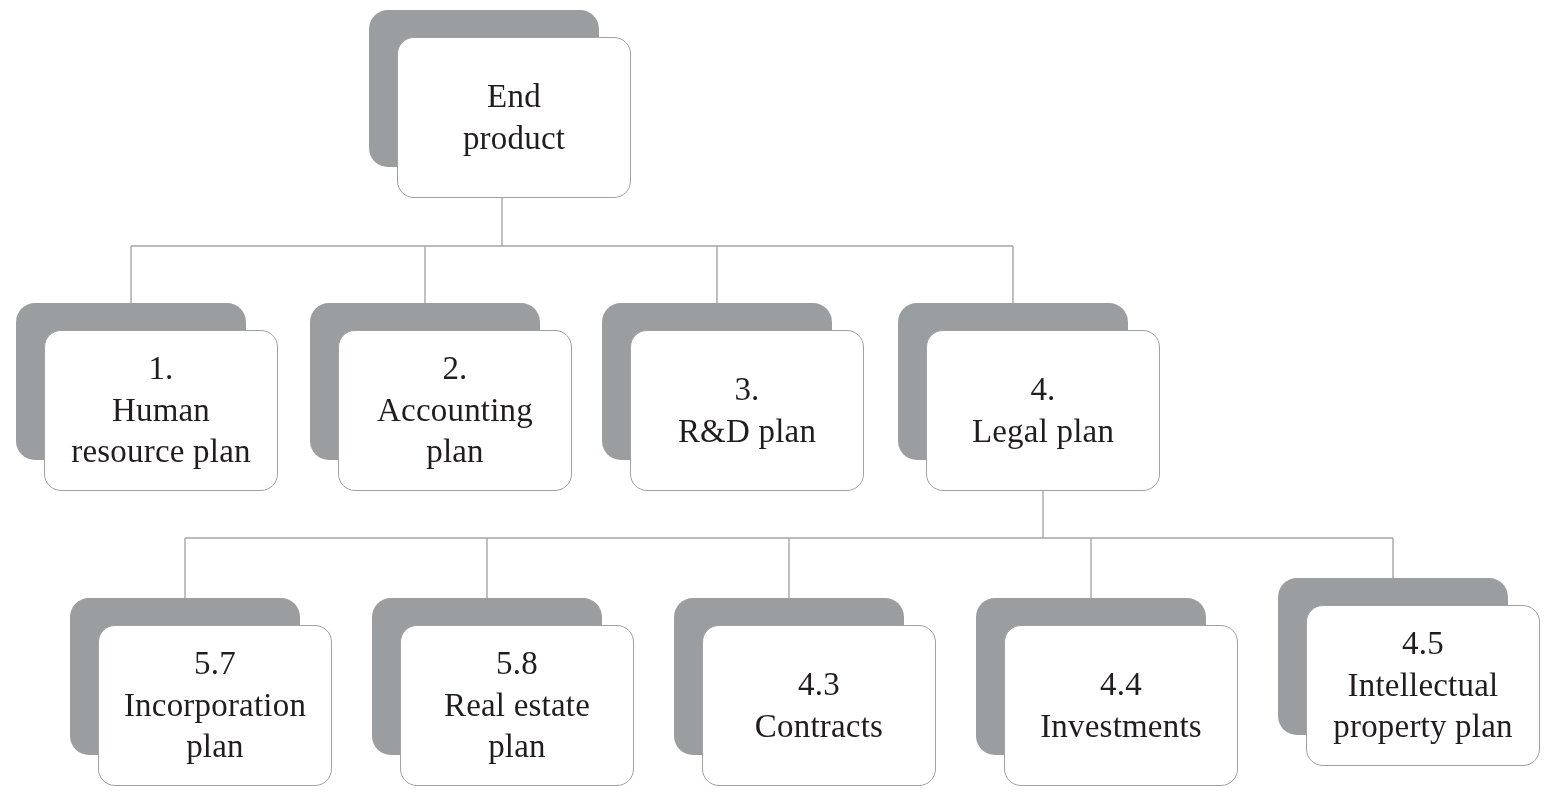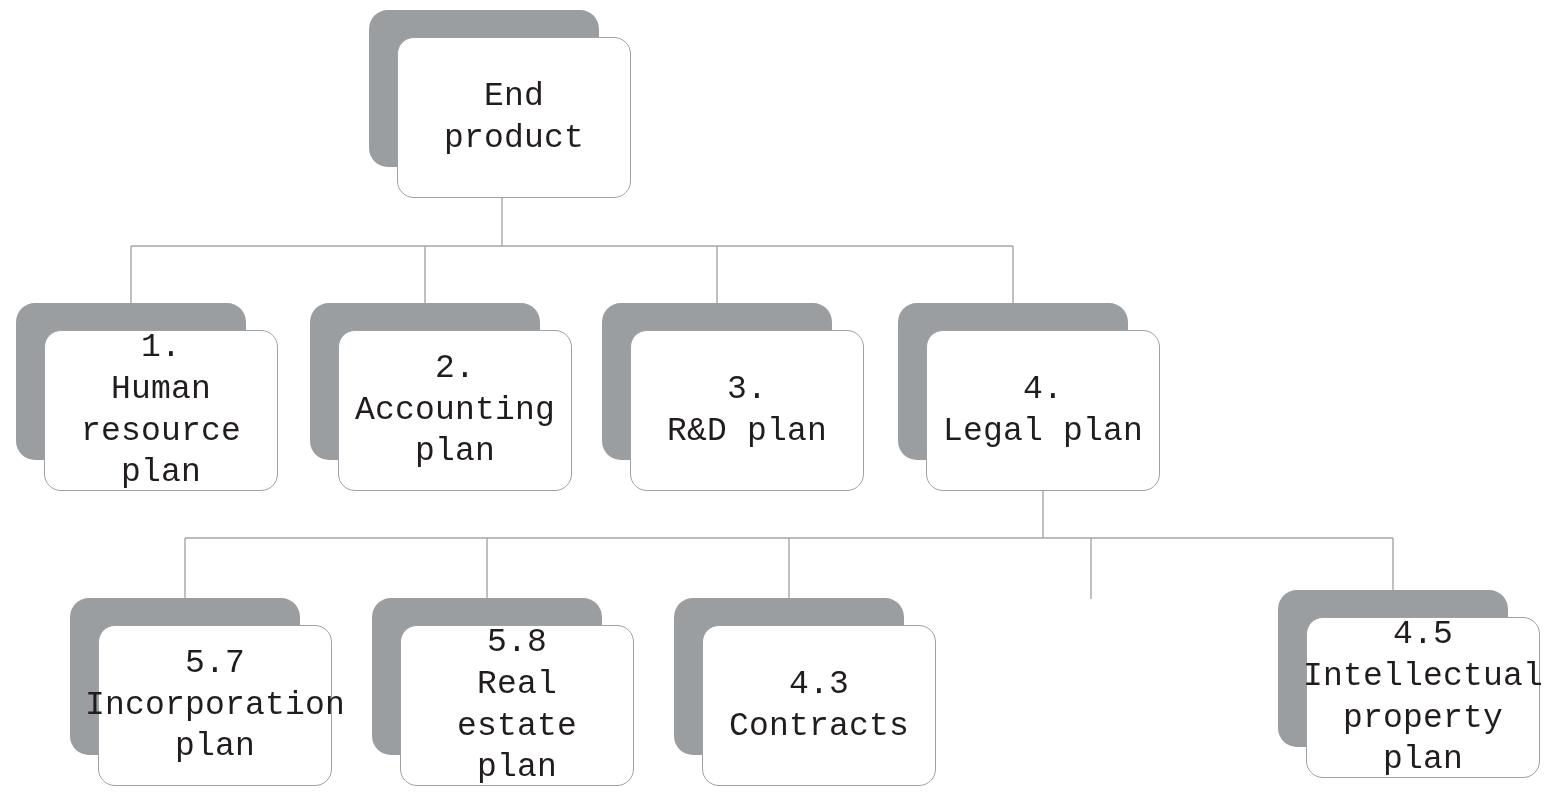--- a/index.html
+++ b/index.html
@@ -36,21 +36,20 @@
     height: 161px;
     background: #ffffff;
     border: 1.5px solid #9fa1a4;
     border-radius: 17px;
     display: flex;
     align-items: center;
     justify-content: center;
     text-align: center;
     box-sizing: border-box;
     padding: 4px 8px;
-    font-family: Liberation Mono, monospace;
   }
   .node .label {
     white-space: pre-line;
     font-size: 33px;
     line-height: 1.27;
     color: #211d1e;
     letter-spacing: 0.2px;
   }
 </style>
 </head>
@@ -139,22 +138,29 @@
   </div>
 
   <div class="node" style="left:674px; top:598px;padding-left:44px;">
     <div class="shadow"></div>
     <div class="card">
       <span class="label">4.3
 Contracts</span>
     </div>
   </div>
 
+  <div class="node" style="left:976px; top:598px;">
+    <div class="shadow"></div>
+    <div class="card">
+      <span class="label">4.4
+Investments</span>
+    </div>
+  </div>
 
-  <div class="node" style="left:1278px; top:590px;">
+  <div class="node" style="left:1278px; top:578px;">
     <div class="shadow"></div>
     <div class="card">
       <span class="label">4.5
 Intellectual
 property plan</span>
     </div>
   </div>
 
 </div>
 

